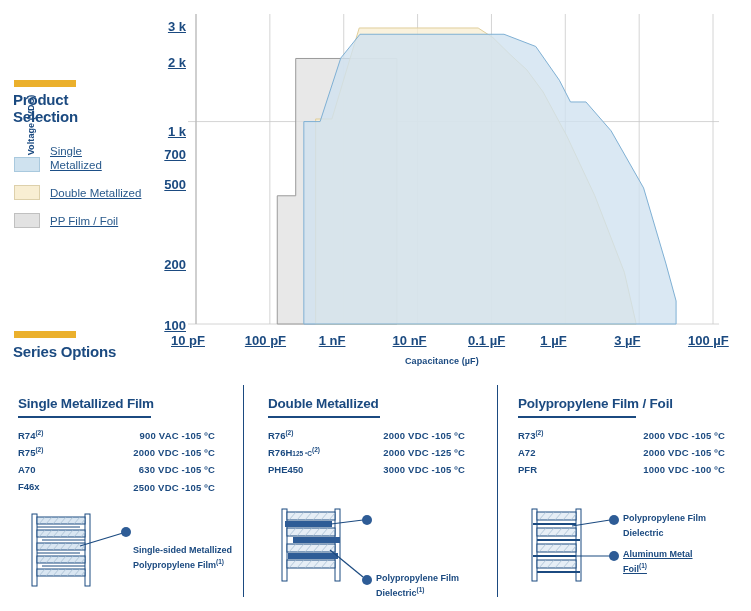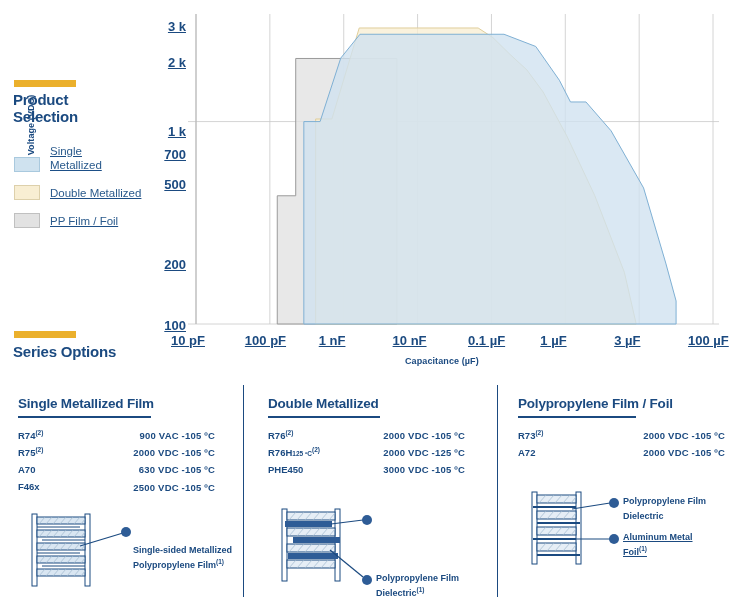--- a/index.html
+++ b/index.html
@@ -286,20 +286,24 @@
       <table class="series-table">
         <tbody>
             <tr>
           <td class="series-name"><span>R73</span><span class="sup">(2)</span></td>
           <td class="series-spec">2000 VDC -105 ºC</td>
         </tr>
         <tr>
           <td class="series-name"><span>A72</span><span class="sup"></span></td>
           <td class="series-spec">2000 VDC -105 ºC</td>
         </tr>
+        <tr>
+          <td class="series-name"><span>PFR</span><span class="sup"></span></td>
+          <td class="series-spec">1000 VDC -100 ºC</td>
+        </tr>
       </tbody>
         </table>
       <div class="diagram-area" style="margin-top:26px;">
         <svg width="225" height="105" viewBox="0 0 225 105">
           <g stroke="#1b4a80" fill="none" stroke-width="1">
             <rect x="14" y="5" width="5" height="72"></rect>
             <rect x="58" y="5" width="5" height="72"></rect>
             <rect x="19" y="8" width="39" height="8" fill="#e6eef6"></rect>
             <rect x="19" y="24" width="39" height="8" fill="#e6eef6"></rect>
             <rect x="19" y="40" width="39" height="8" fill="#e6eef6"></rect>

